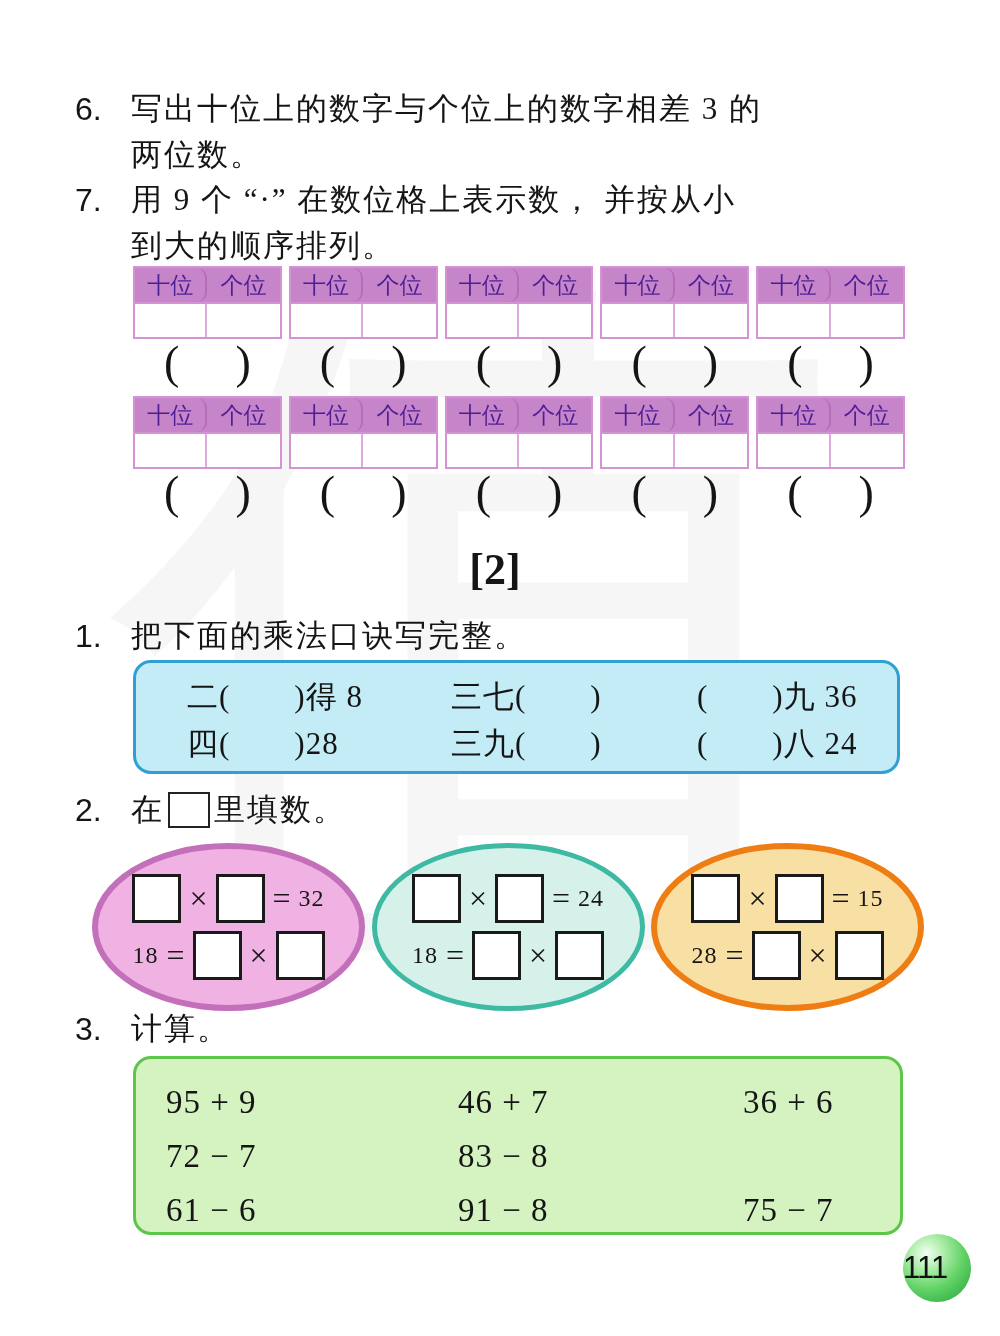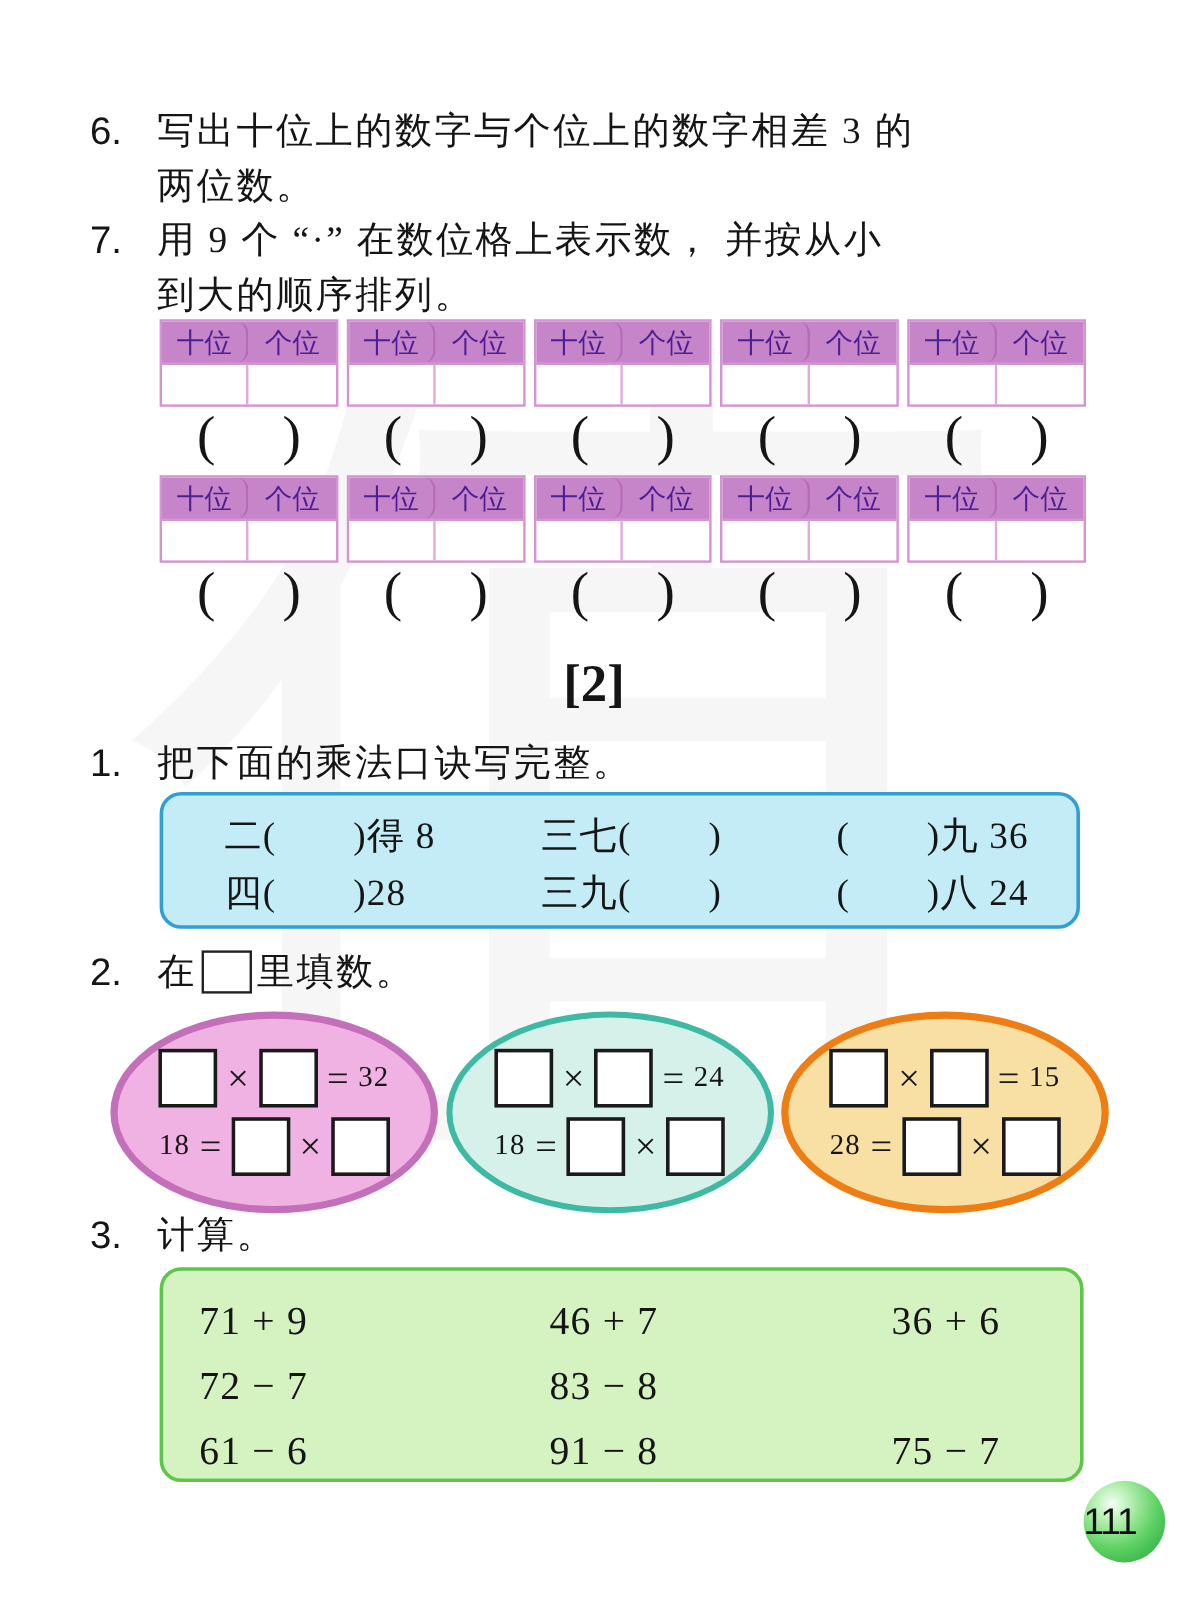--- a/index.html
+++ b/index.html
@@ -392,21 +392,21 @@
 
   </div>
 
   <div class="question" style="top:1006px;">
     <div class="qnum">3.</div>
     <div class="qtext">计算。</div>
   </div>
 
   <div class="box-green">
     <div class="calc-row">
-      <span>71 + 9</span>
+      <span>95 + 9</span>
       <span>46 + 7</span>
       <span>36 + 6</span>
     </div>
     <div class="calc-row">
       <span>72 − 7</span>
       <span>83 − 8</span>
     </div>
     <div class="calc-row">
       <span>61 − 6</span>
       <span>91 − 8</span>

